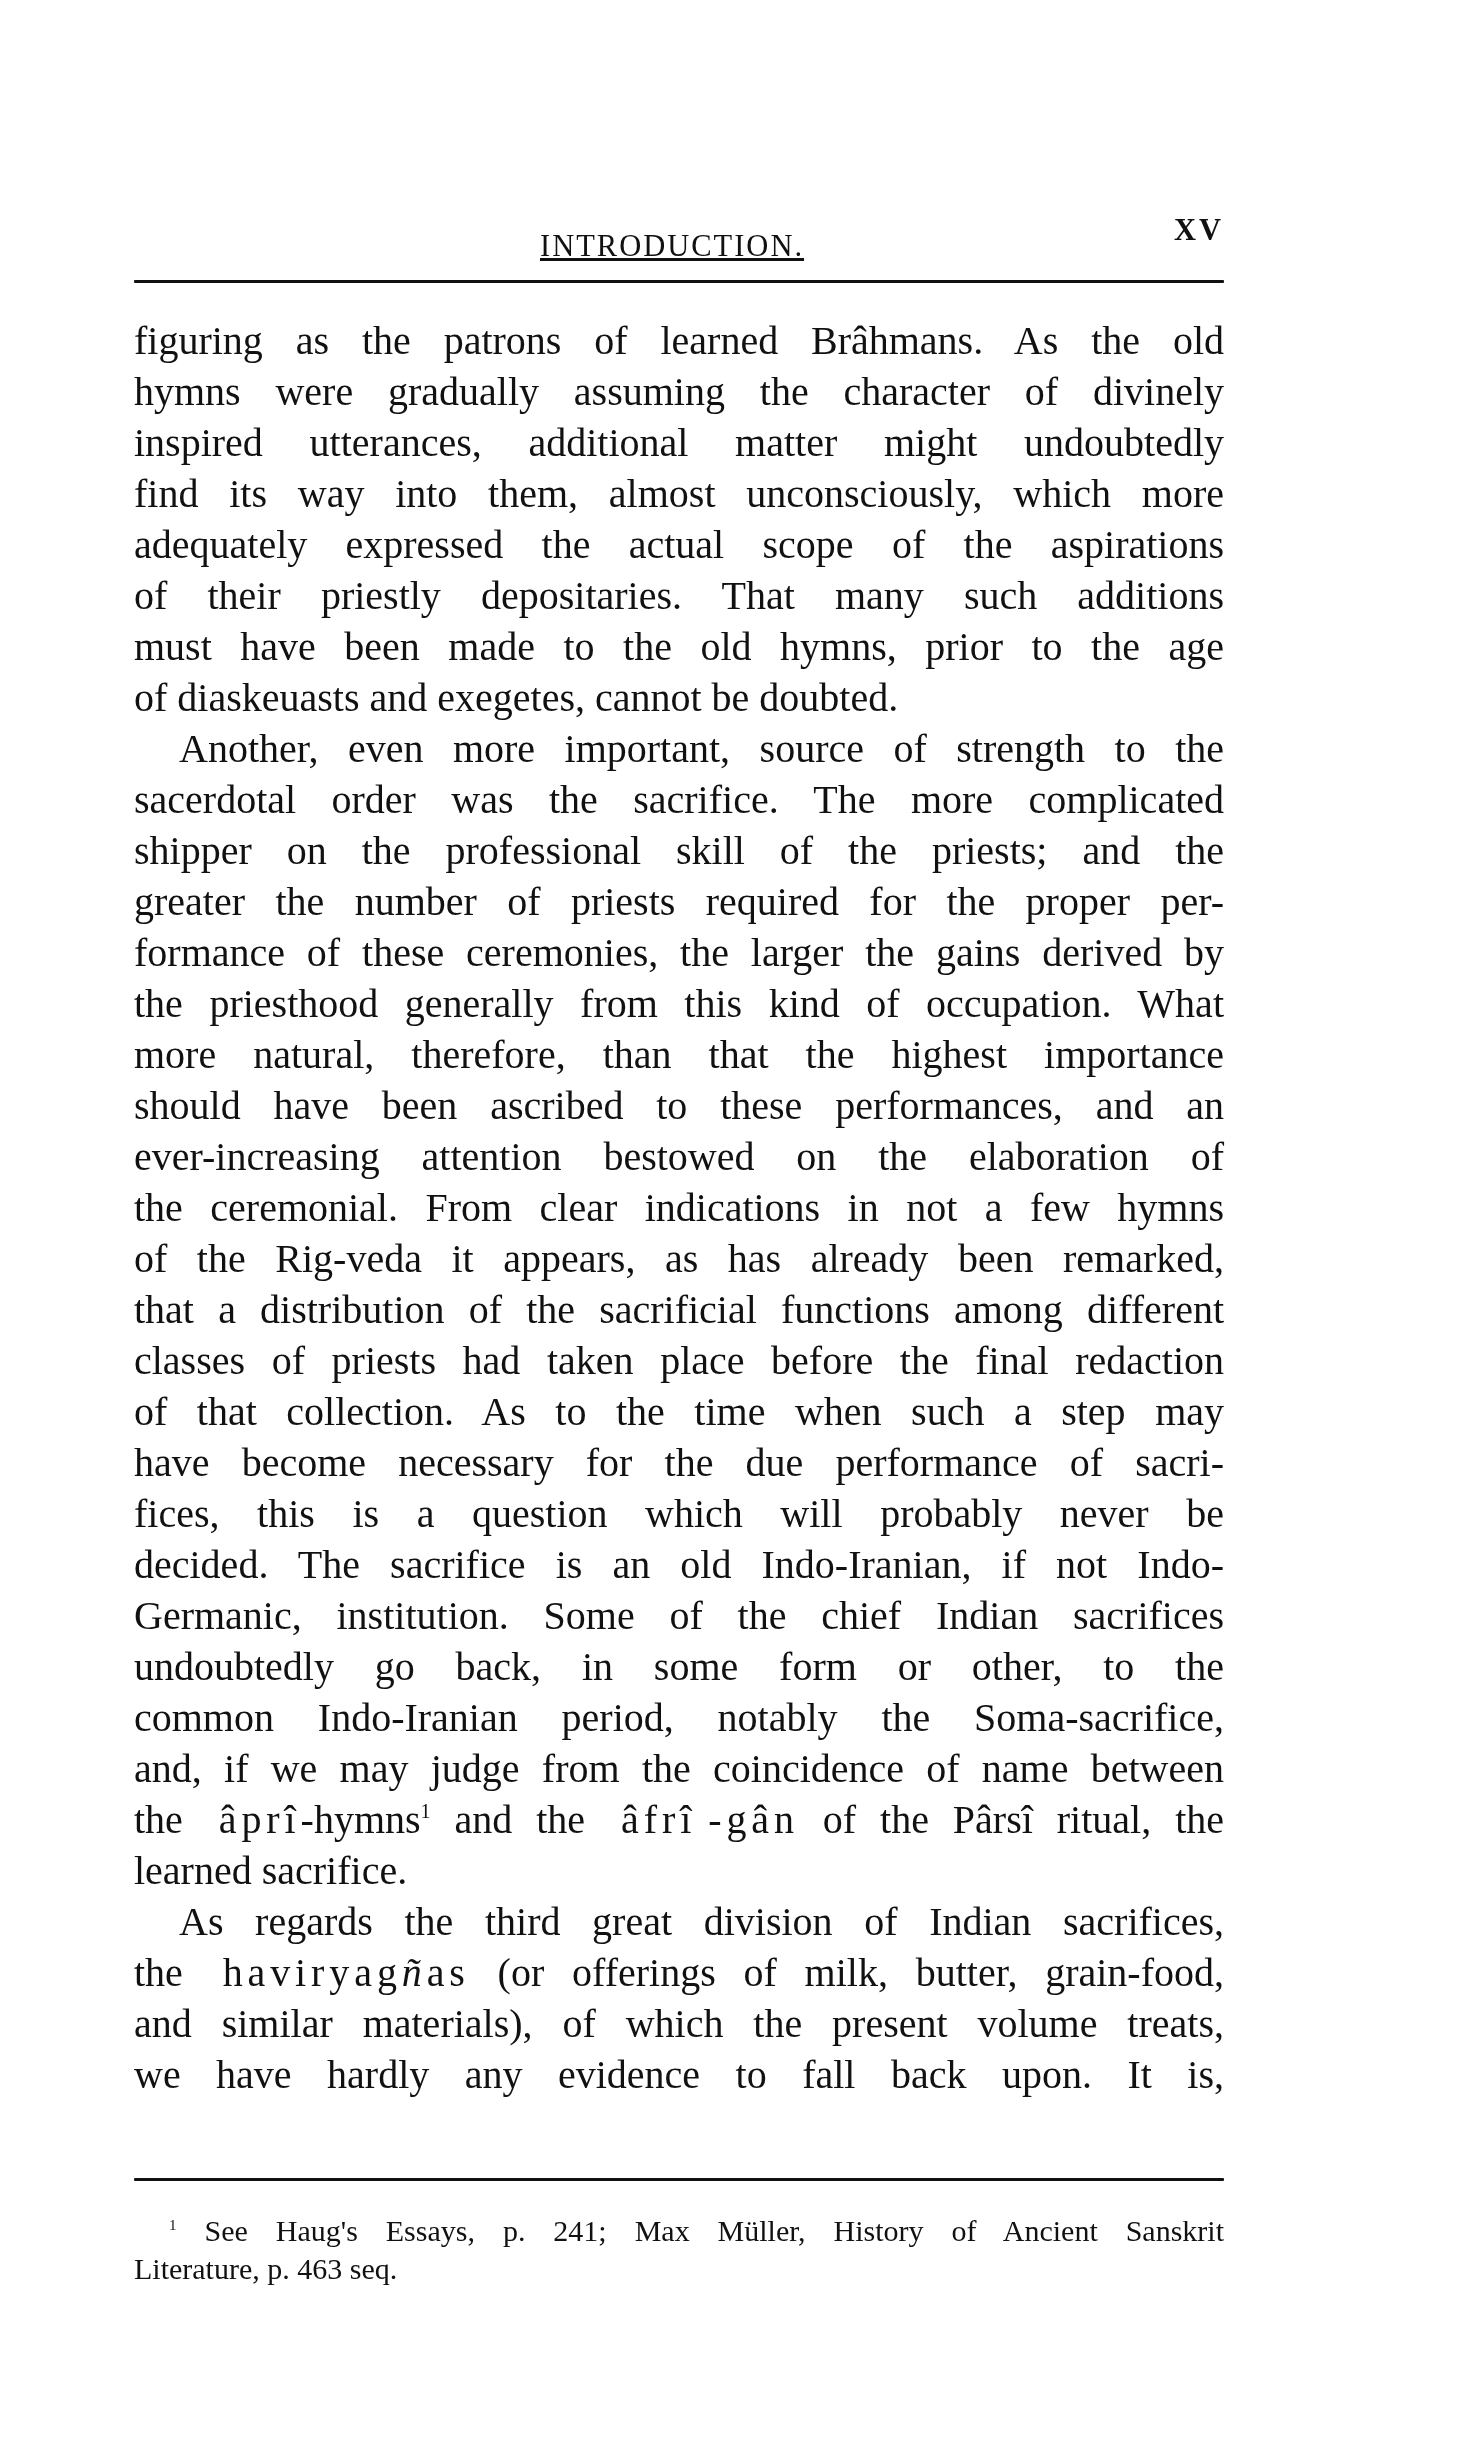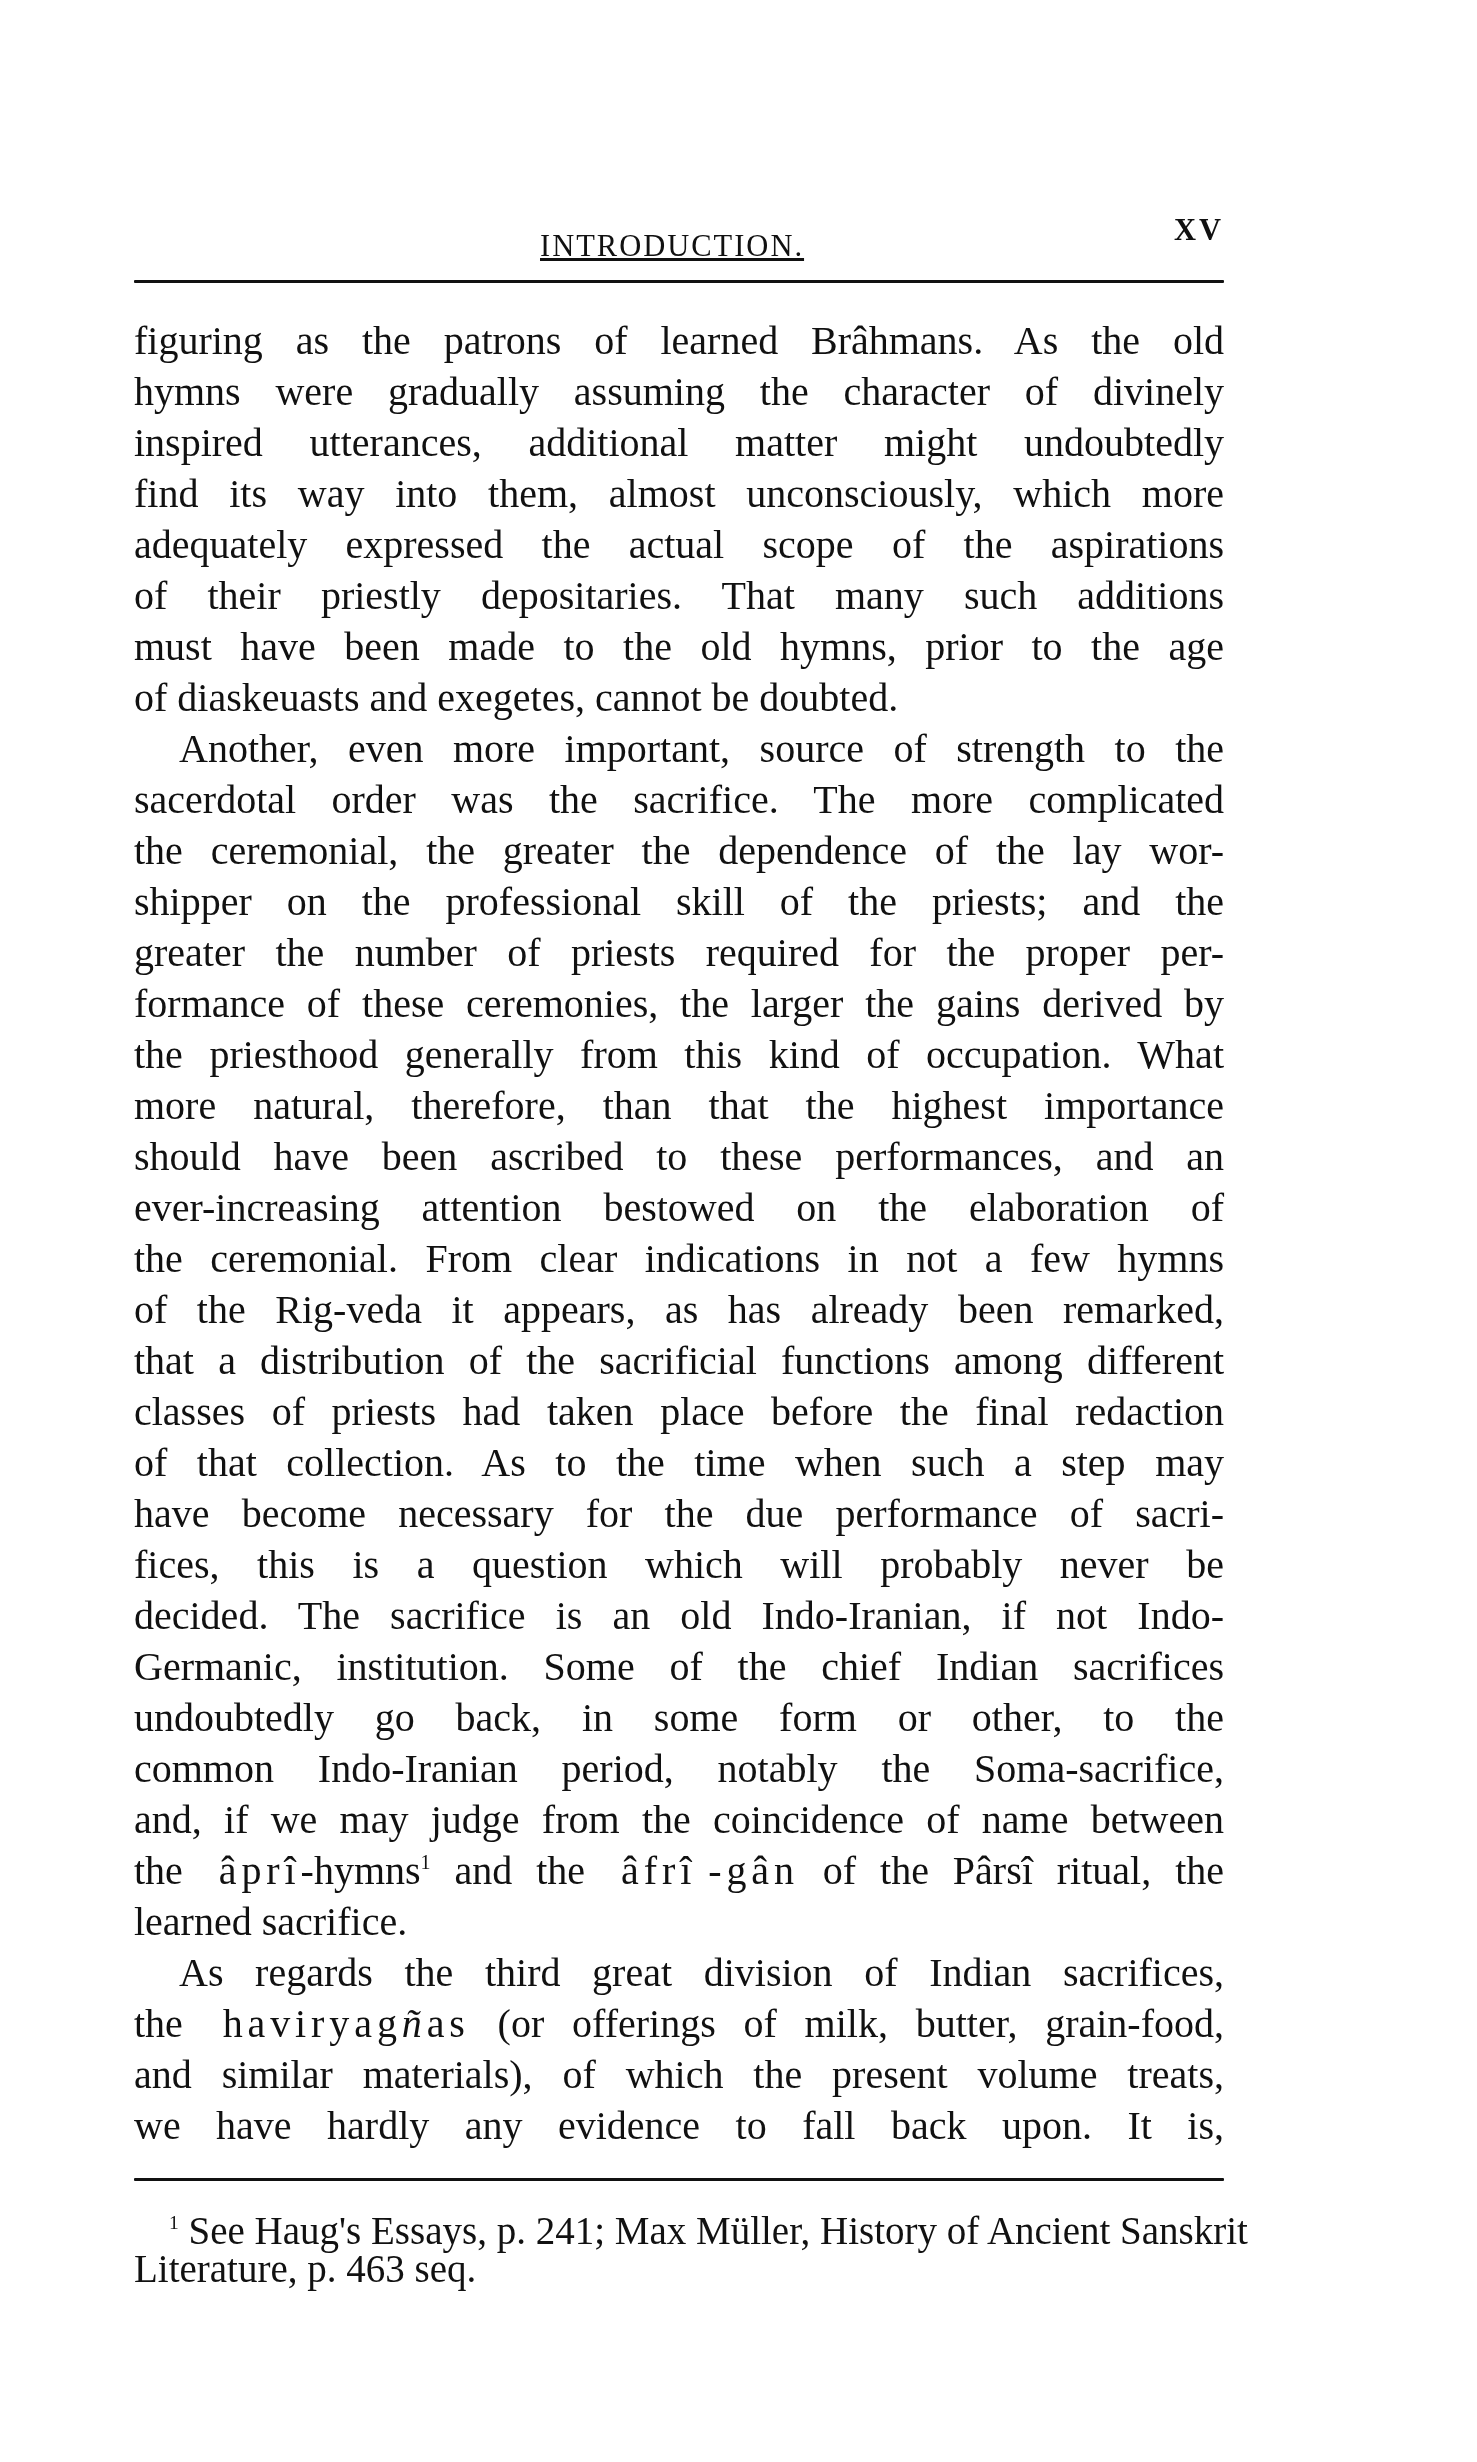--- a/index.html
+++ b/index.html
@@ -13,21 +13,21 @@
   .rule.foot { top: 2178px; height: 2.5px; }
   .body-text { position: absolute; left: 134px; top: 315px; width: 1090px; }
   .line { display: block; height: 51px; line-height: 51px; font-size: 40px;
           text-align: justify; text-align-last: justify; white-space: nowrap; overflow: visible; }
   .line.last { text-align-last: left; }
   .line.indent { padding-left: 45px; }
   .sp { letter-spacing: 4.9px; margin-left: 12px; }
   .it { font-style: italic; }
   sup { font-size: 0.5em; line-height: 0; vertical-align: 0.75em; }
   .footnotes { position: absolute; left: 134px; top: 2212px; width: 1090px; }
-  .fline { display: block; height: 38px; line-height: 38px; font-size: 39px;
+  .fline { display: block; height: 38px; line-height: 38px; font-size: 30px;
            text-align: justify; text-align-last: justify; white-space: nowrap; }
   .fline.last { text-align-last: left; }
   .fline.indent { padding-left: 35px; }
 </style>
 </head>
 <body>
 
 <div class="page">
 
   <div class="running-head">
@@ -46,21 +46,20 @@
       <span class="line">find its way into them, almost unconsciously, which more</span>
       <span class="line">adequately expressed the actual scope of the aspirations</span>
       <span class="line">of their priestly depositaries.  That many such additions</span>
       <span class="line">must have been made to the old hymns, prior to the age</span>
       <span class="line last">of diaskeuasts and exegetes, cannot be doubted.</span>
     </div>
 
     <div>
       <span class="line indent">Another, even more important, source of strength to the</span>
       <span class="line">sacerdotal order was the sacrifice.  The more complicated</span>
-      <span class="line">the ceremonial, the greater the dependence of the lay wor-</span>
       <span class="line">shipper on the professional skill of the priests; and the</span>
       <span class="line">greater the number of priests required for the proper per-</span>
       <span class="line">formance of these ceremonies, the larger the gains derived by</span>
       <span class="line">the priesthood generally from this kind of occupation.  What</span>
       <span class="line">more natural, therefore, than that the highest importance</span>
       <span class="line">should have been ascribed to these performances, and an</span>
       <span class="line">ever-increasing attention bestowed on the elaboration of</span>
       <span class="line">the ceremonial.  From clear indications in not a few hymns</span>
       <span class="line">of the Rig-veda it appears, as has already been remarked,</span>
       <span class="line">that a distribution of the sacrificial functions among different</span>

